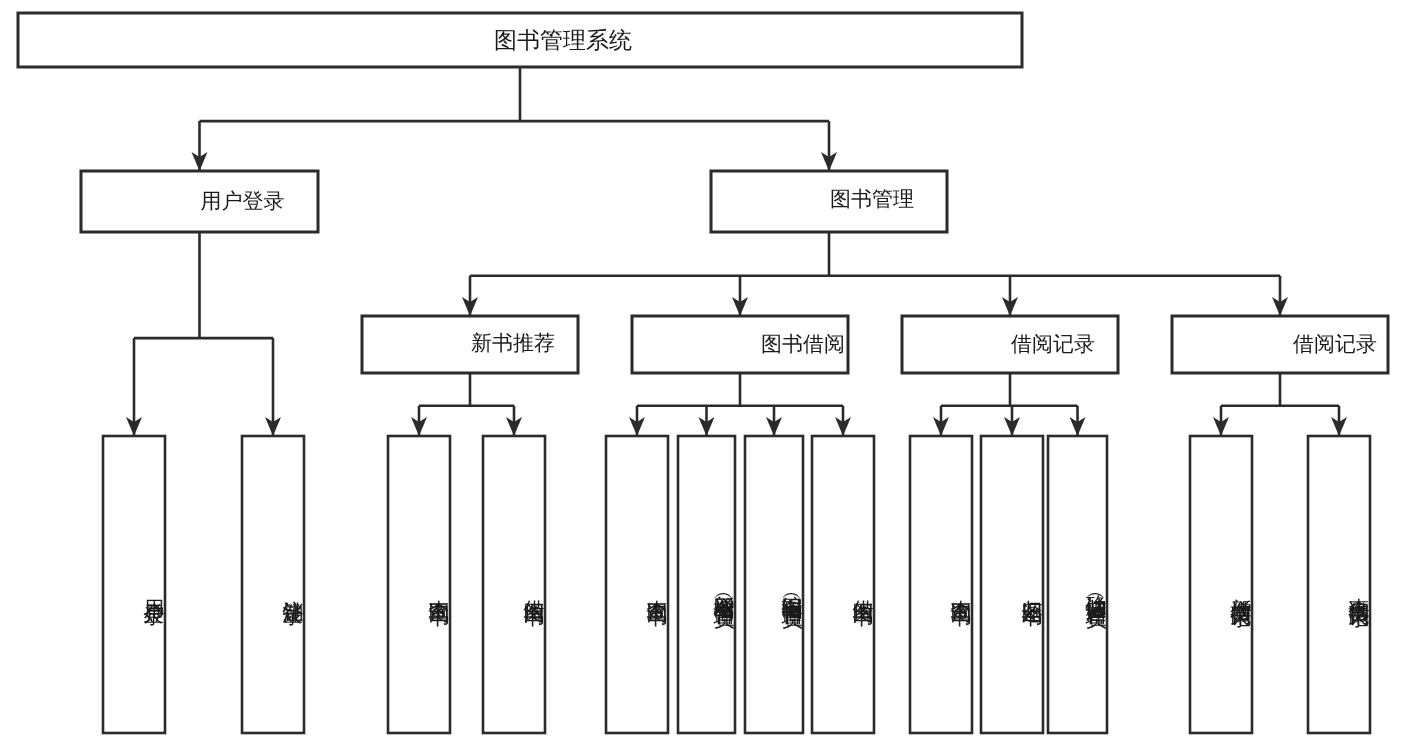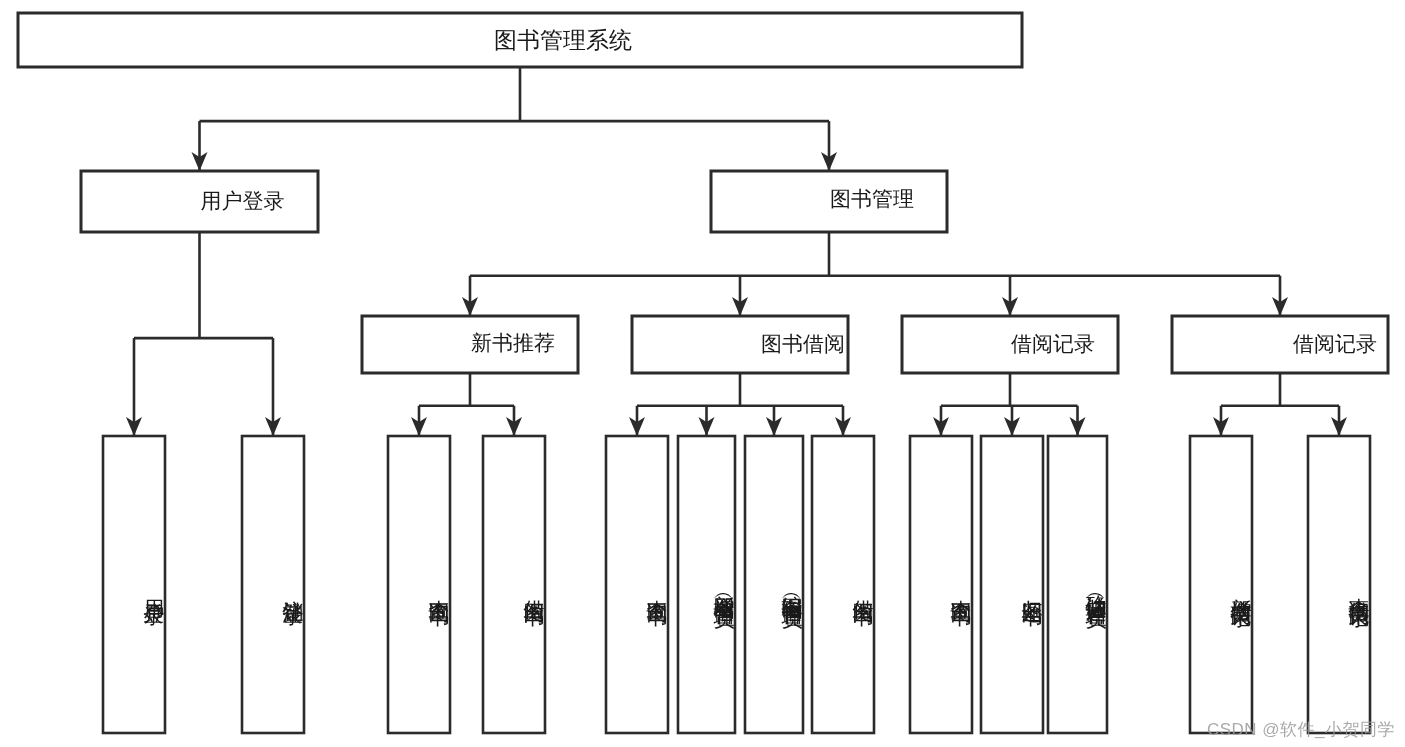--- a/index.html
+++ b/index.html
@@ -199,14 +199,13 @@
       <div class="hit-area" style="left: 910px; top: 436px; width: 62px; height: 297px;"></div>
       <div class="node-label vertical" style="left: 981px; top: 436px; width: 62px; height: 297px; font-size: 21px;">归还图书</div>
       <div class="hit-area" style="left: 981px; top: 436px; width: 62px; height: 297px;"></div>
       <div class="node-label vertical" style="left: 1048px; top: 436px; width: 59px; height: 297px; font-size: 21px;">确认归还（管理员）</div>
       <div class="hit-area" style="left: 1048px; top: 436px; width: 59px; height: 297px;"></div>
       <div class="node-label vertical" style="left: 1190px; top: 436px; width: 62px; height: 297px; font-size: 21px;">新增借阅记录</div>
       <div class="hit-area" style="left: 1190px; top: 436px; width: 62px; height: 297px;"></div>
       <div class="node-label vertical" style="left: 1308px; top: 436px; width: 62px; height: 297px; font-size: 21px;">查询借阅记录</div>
       <div class="hit-area" style="left: 1308px; top: 436px; width: 62px; height: 297px;"></div>
     </div>
-  <div id="watermark">CSDN @软件_小贺同学</div>
 </div>
 
 </body></html>

